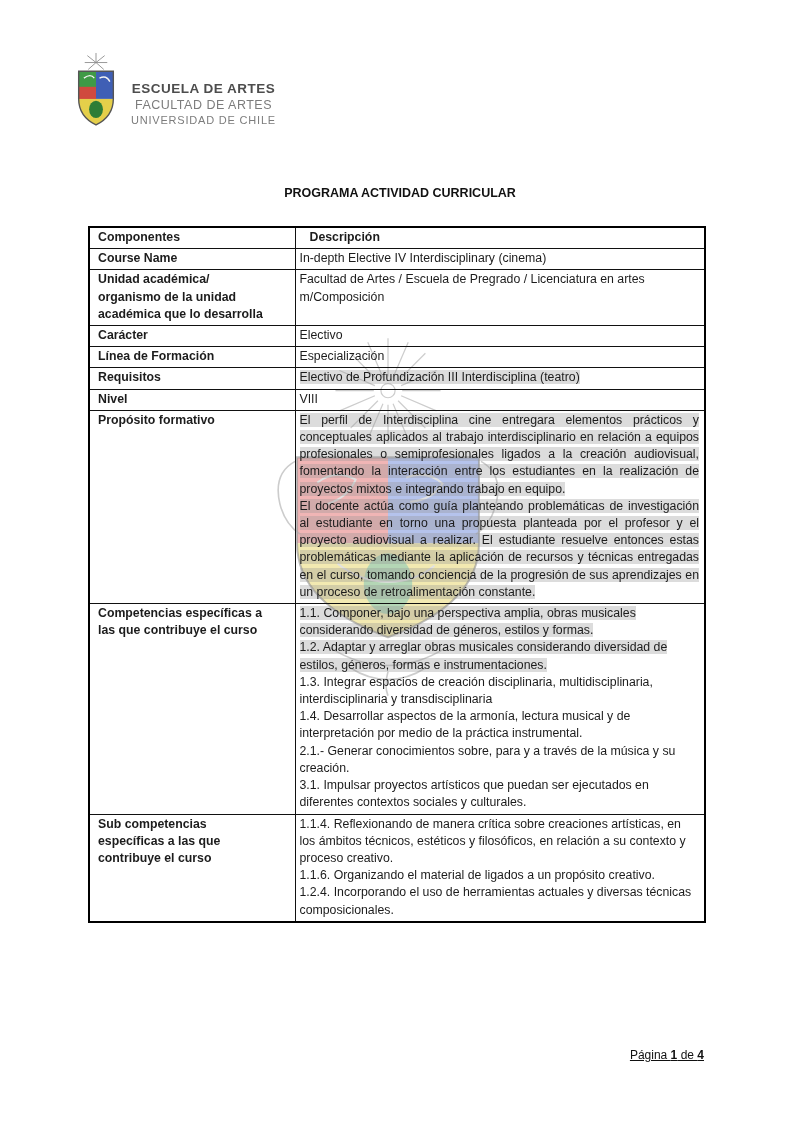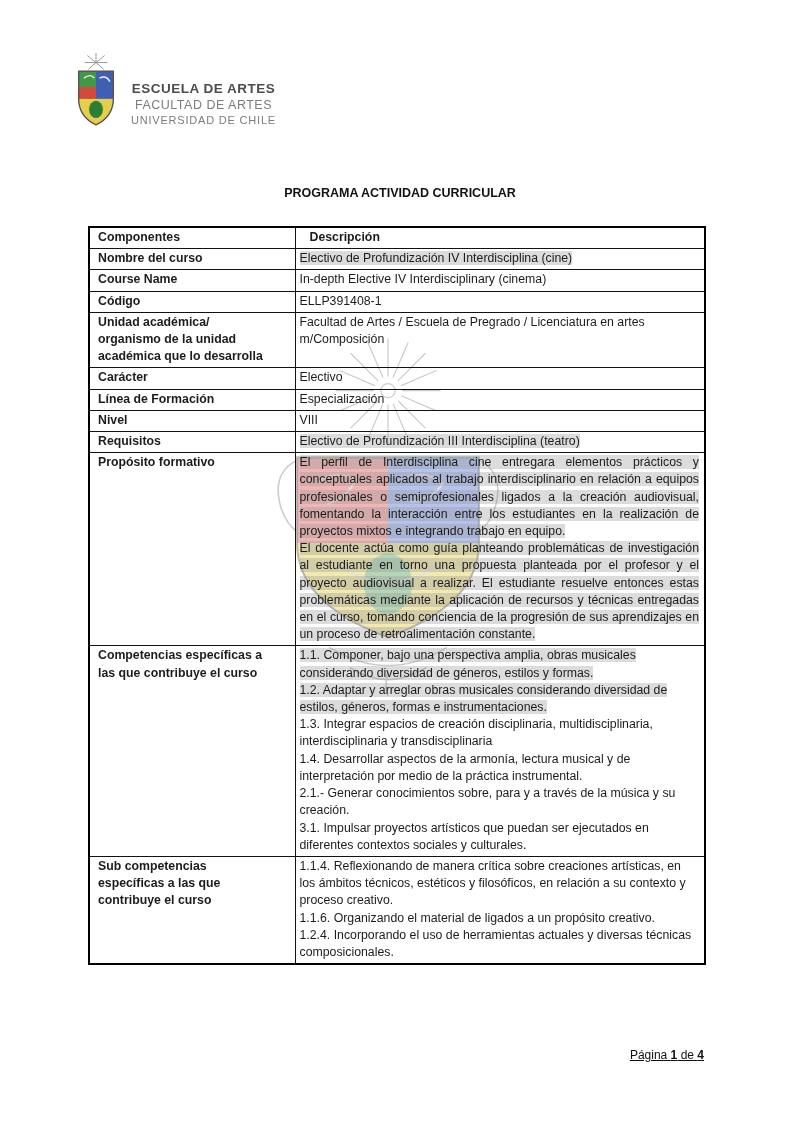--- a/index.html
+++ b/index.html
@@ -133,52 +133,44 @@
     </g>
   </svg>
 
   <table class="program">
     <tbody>
         <tr class="hdr">
       <td class="c1">Componentes</td>
       <td class="c2">Descripción</td>
     </tr>
     <tr>
-      <td class="c1">Nombre del curso</td>
-      <td class="c2"><span class="hl">Electivo de Profundización IV Interdisciplina (cine)</span></td>
-    </tr>
-    <tr>
       <td class="c1">Course Name</td>
       <td class="c2"><span>In-depth Elective IV Interdisciplinary (cinema)</span></td>
-    </tr>
-    <tr>
-      <td class="c1">Código</td>
-      <td class="c2"><span>ELLP391408-1</span></td>
     </tr>
     <tr>
       <td class="c1">Unidad académica/
 organismo de la unidad
 académica que lo desarrolla</td>
       <td class="c2"><span>Facultad de Artes / Escuela de Pregrado / Licenciatura en artes m/Composición</span></td>
     </tr>
     <tr>
       <td class="c1">Carácter</td>
       <td class="c2"><span>Electivo</span></td>
     </tr>
     <tr>
       <td class="c1">Línea de Formación</td>
       <td class="c2"><span>Especialización</span></td>
     </tr>
     <tr>
+      <td class="c1">Requisitos</td>
+      <td class="c2"><span class="hl">Electivo de Profundización III Interdisciplina (teatro)</span></td>
+    </tr>
+    <tr>
       <td class="c1">Nivel</td>
       <td class="c2"><span>VIII</span></td>
-    </tr>
-    <tr>
-      <td class="c1">Requisitos</td>
-      <td class="c2"><span class="hl">Electivo de Profundización III Interdisciplina (teatro)</span></td>
     </tr>
     <tr>
       <td class="c1">Propósito formativo</td>
       <td class="c2">
         <p class="para just"><span class="hl">El perfil de Interdisciplina cine entregara elementos prácticos y conceptuales aplicados al trabajo interdisciplinario en relación a equipos profesionales o semiprofesionales ligados a la creación audiovisual, fomentando la interacción entre los estudiantes en la realización de proyectos mixtos e integrando trabajo en equipo.</span></p>
         <p class="para just"><span class="hl">El docente actúa como guía planteando problemáticas de investigación al estudiante en torno una propuesta planteada por el profesor y el proyecto audiovisual a realizar. El estudiante resuelve entonces estas problemáticas mediante la aplicación de recursos y técnicas entregadas en el curso, tomando conciencia de la progresión de sus aprendizajes en un proceso de retroalimentación constante.</span></p>
       </td>
     </tr>
     <tr>
       <td class="c1">Competencias específicas a

